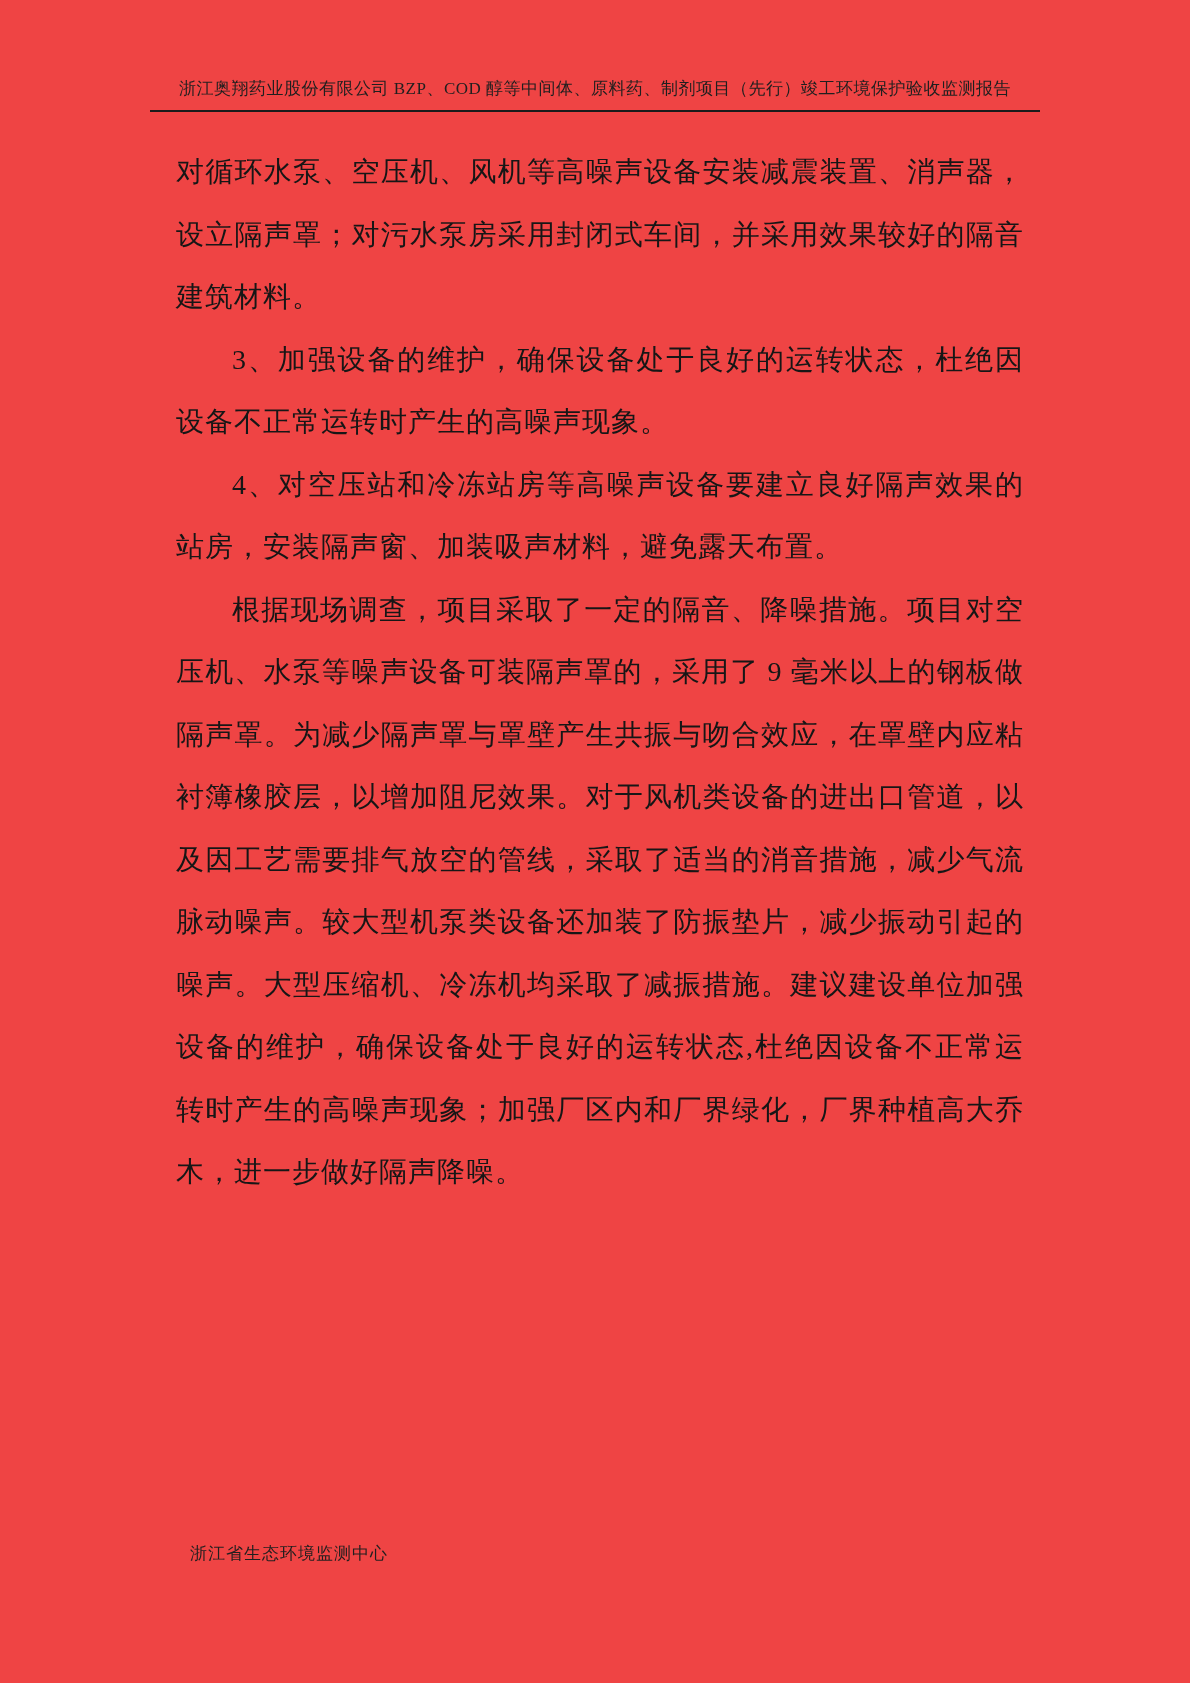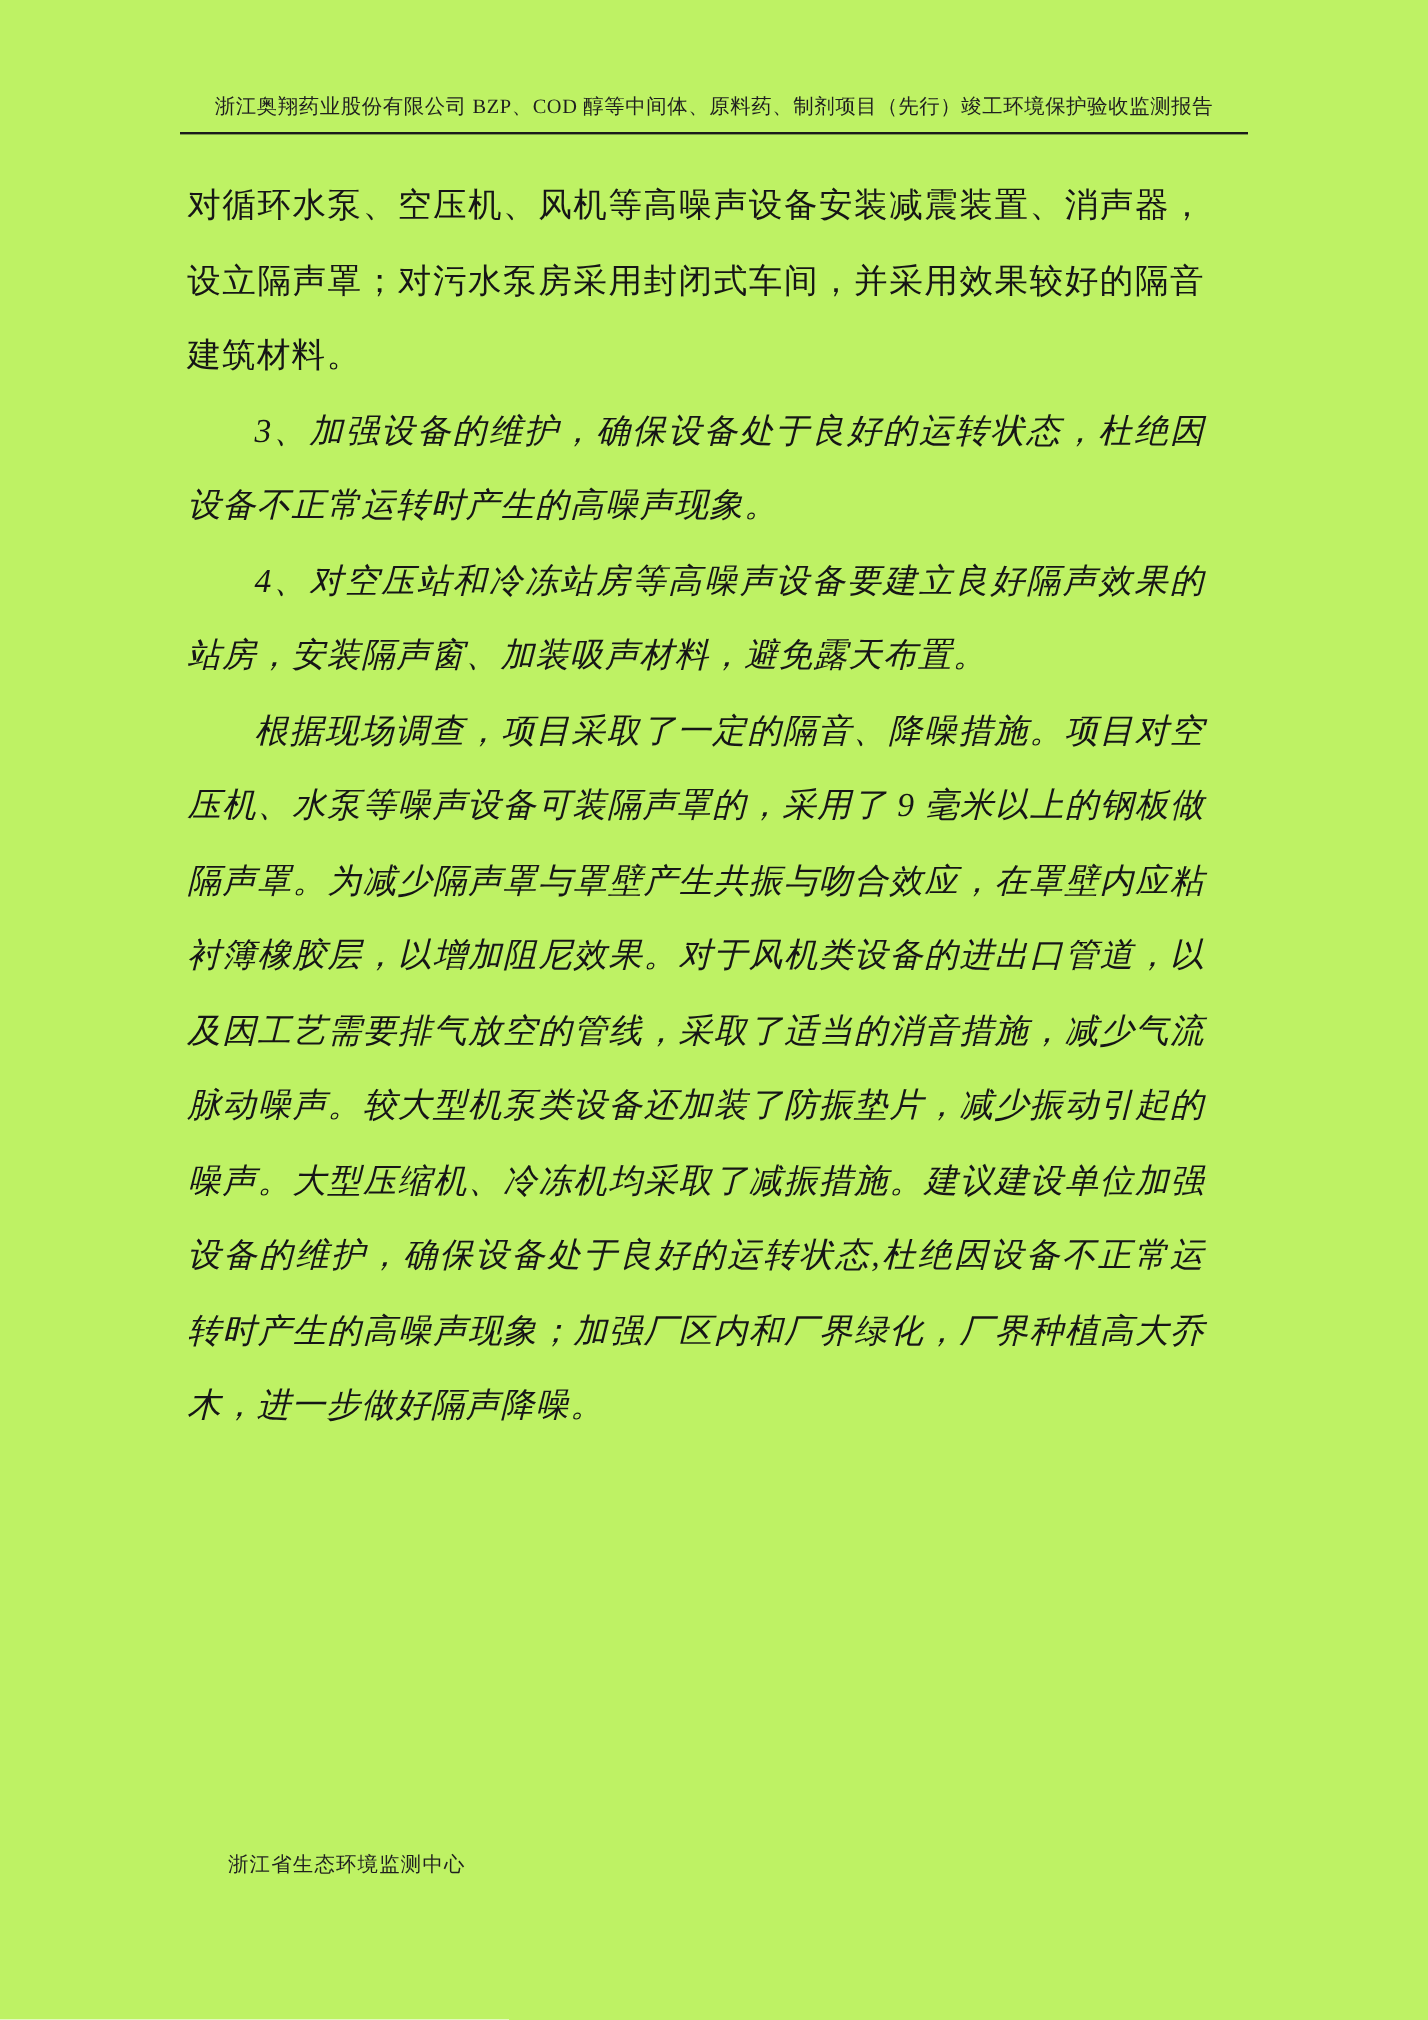--- a/index.html
+++ b/index.html
@@ -4,21 +4,21 @@
 <style>
   html, body {
     margin: 0;
     padding: 0;
     background: #ffffff;
   }
   .page {
     position: relative;
     width: 1190px;
     height: 1683px;
-    background: #bef264;
+    background: #ef4444;
     color: #1a1a1a;
     font-family: "Liberation Serif", "DejaVu Serif", serif;
     overflow: hidden;
   }
   
   .header {
     position: absolute;
     top: 76px;
     left: 150px;
     width: 890px;
@@ -30,36 +30,35 @@
   .header-title {
     font-size: 17px;
     line-height: 26px;
     letter-spacing: 0.5px;
     color: #1f1f1f;
   }
   
   .content {
     position: absolute;
     top: 141px;
-    left: 156px;
+    left: 176px;
     width: 848px;
     font-size: 28px;
     line-height: 62.5px;
     letter-spacing: 1px;
     text-align: justify;
     text-justify: inter-character;
     color: #161616;
   }
   .content p {
     margin: 0;
     padding: 0;
   }
   .content p.indent {
     text-indent: 2em;
-    font-style: italic;
   }
   
   .footer {
     position: absolute;
     top: 1542px;
     left: 0;
     width: 1190px;
     height: 28px;
     font-size: 17px;
     line-height: 24px;

